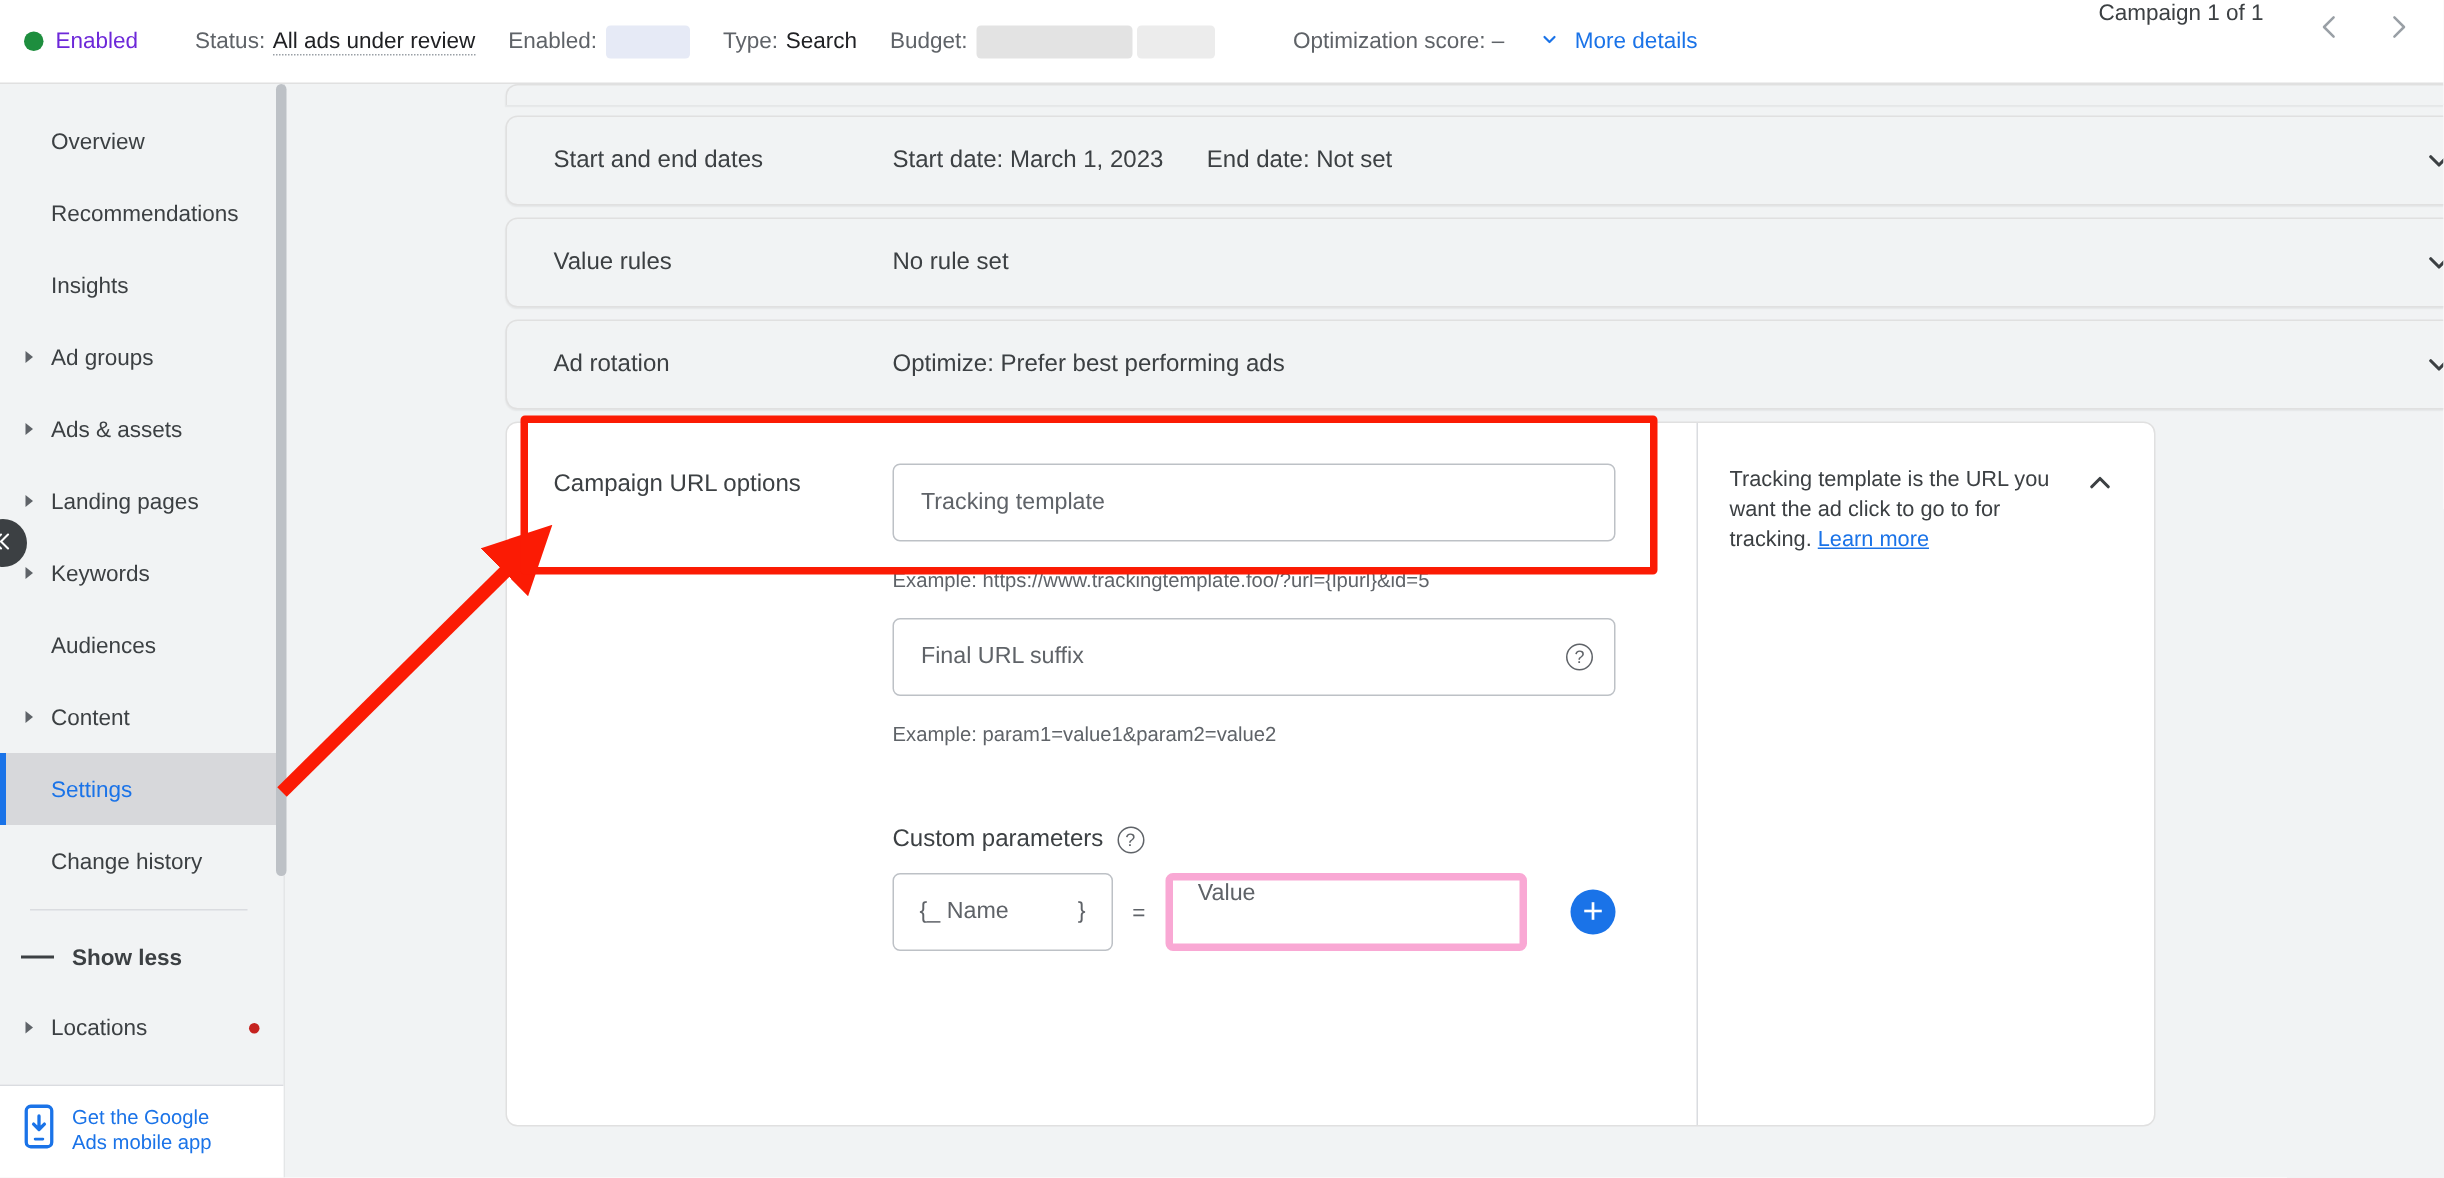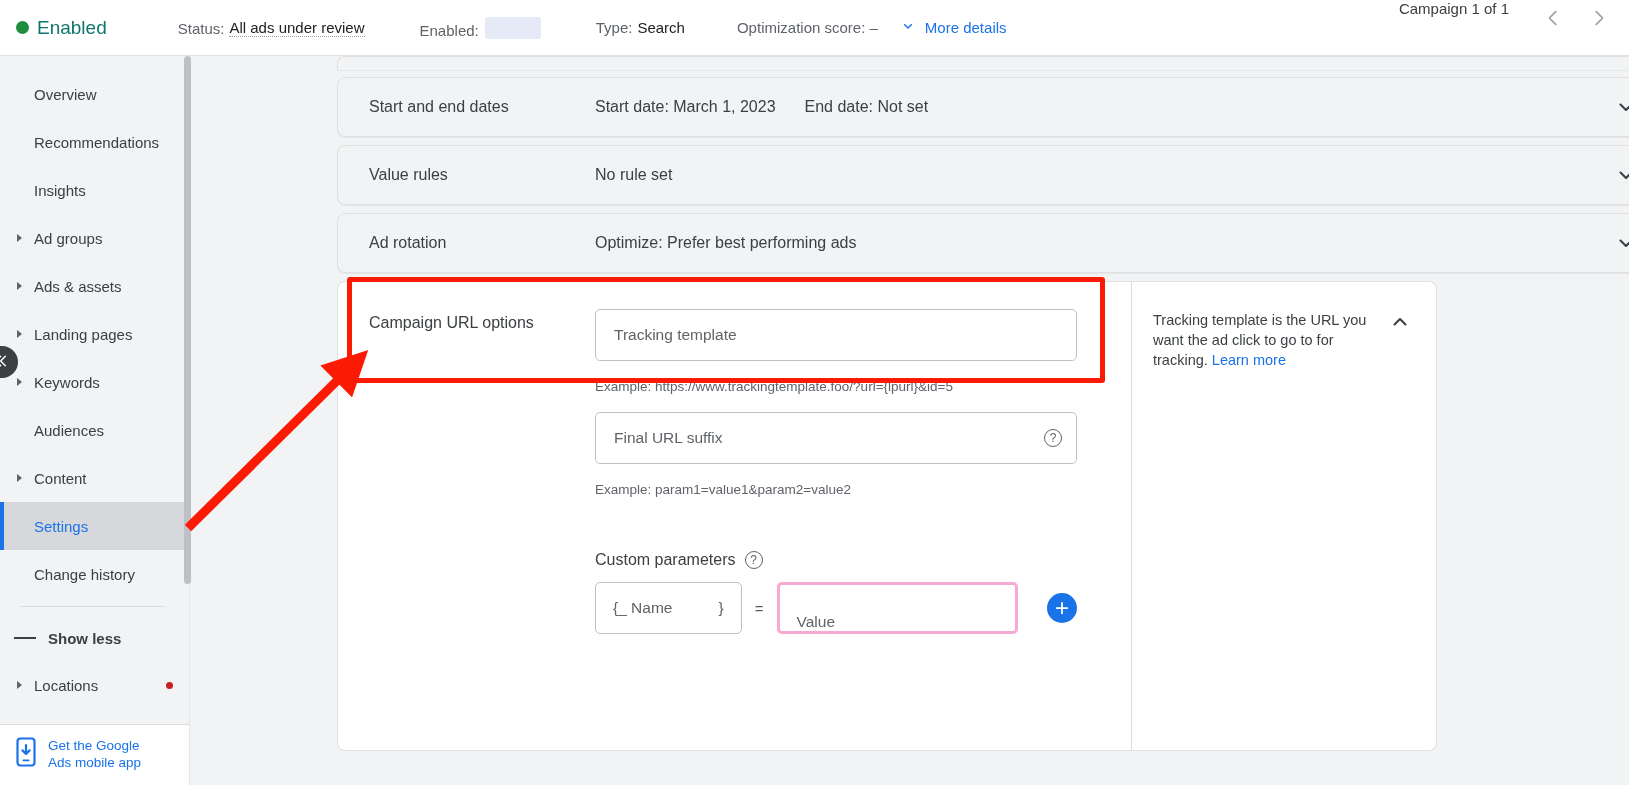--- a/index.html
+++ b/index.html
@@ -13,22 +13,22 @@
   
   .topbar {
     position: absolute; top: 0; left: 0; width: 1629px; height: 56px;
     background: #fff; border-bottom: 1px solid #e0e0e0;
     display: flex; align-items: center; padding-left: 16px;
   }
   .tb-status-dot {
     width: 13px; height: 13px; border-radius: 50%;
     background: #1e8e3e; margin-right: 8px; flex: none;
   }
-  .tb-enabled { font-size: 19px; color: #0f766e; margin-right: 38px; }
-  .tb-group { display: flex; align-items: flex-end; margin-right: 22px; white-space: nowrap; margin-left: 33px; }
+  .tb-enabled { font-size: 15px; color: #6d28d9; margin-right: 38px; }
+  .tb-group { display: flex; align-items: center; margin-right: 22px; white-space: nowrap; }
   .tb-label { font-size: 15px; color: #5f6368; }
   .tb-value { font-size: 15px; color: #202124; margin-left: 5px; }
   .tb-value.dotted { border-bottom: 1px dotted #9aa0a6; }
   .tb-blur {
     display: inline-block; height: 22px; border-radius: 3px;
     background: #e8eaf4; margin-left: 6px; vertical-align: middle;
   }
   .tb-blur.acct { width: 56px; background: #e6eaf6; }
   .tb-blur.bud  { width: 104px; background: #e3e3e3; }
   .tb-blur.bud2 { width: 52px; background: #ececec; margin-left: 3px; }
@@ -159,36 +159,36 @@
     font-size: 16px; color: #3c4043; display: flex; align-items: flex-start; gap: 9px; margin-top: 26px;
   }
   .cp-row { display: flex; align-items: center; gap: 13px; margin-top: 13px; }
   .cp-name {
     width: 147px; height: 52px; border: 1px solid #bdc1c6; border-radius: 5px;
     display: flex; align-items: center; justify-content: space-between;
     padding: 0 17px; font-size: 15.5px; color: #5f6368; cursor: text;
   }
   .cp-eq { font-size: 15px; color: #5f6368; }
   .cp-val {
-    width: 242px; height: 52px; border: 3px solid #f9a8d4; border-radius: 5px;
-    display: flex; align-items: flex-end; padding-left: 17px;
+    width: 242px; height: 52px; border: 5px solid #f9a8d4; border-radius: 5px;
+    display: flex; align-items: flex-start; padding-left: 17px;
     font-size: 15.5px; color: #5f6368; cursor: text;
   }
   .cp-add {
     width: 30px; height: 30px; border-radius: 50%; background: #1a73e8;
     color: #fff; display: flex; align-items: center; justify-content: center;
     font-size: 24px; line-height: 1; cursor: pointer; margin-left: 16px;
     font-weight: 300;
   }
   .url-right {
     flex: 1; border-left: 1px solid #dadce0; padding: 28px 16px 0 21px;
     position: relative;
   }
   .help-text { font-size: 14.5px; color: #3c4043; line-height: 20px; width: 216px; }
-  .help-link { color: #1a73e8; cursor: pointer; }
+  .help-link { color: #1a73e8; text-decoration: underline; cursor: pointer; }
   .url-chev {
     position: absolute; right: 24px; top: 28px;
     width: 24px; height: 24px; display: flex; align-items: center; justify-content: center;
     cursor: pointer;
   }
 
   
   .hl-box {
     position: absolute; left: 347px; top: 277px;
     width: 758px; height: 106px;
@@ -214,20 +214,25 @@
     <div class="tb-group">
       <span class="tb-label">Enabled:</span>
       <span class="tb-blur acct"></span>
     </div>
 
     <div class="tb-group">
       <span class="tb-label">Type:</span>
       <span class="tb-value">Search</span>
     </div>
 
+    <div class="tb-group">
+      <span class="tb-label">Budget:</span>
+      <span class="tb-blur bud"></span>
+      <span class="tb-blur bud2"></span>
+    </div>
 
     <div class="tb-opt">Optimization score: –</div>
 
     <div class="tb-more">
       <span>
         <svg width="16" height="16" viewBox="0 0 24 24">
             <path d="M7 10l5 5 5-5" fill="none" stroke="#1a73e8" stroke-width="2.2" stroke-linecap="round" stroke-linejoin="round"></path>
           </svg>
       </span>
       <span>More details</span>

